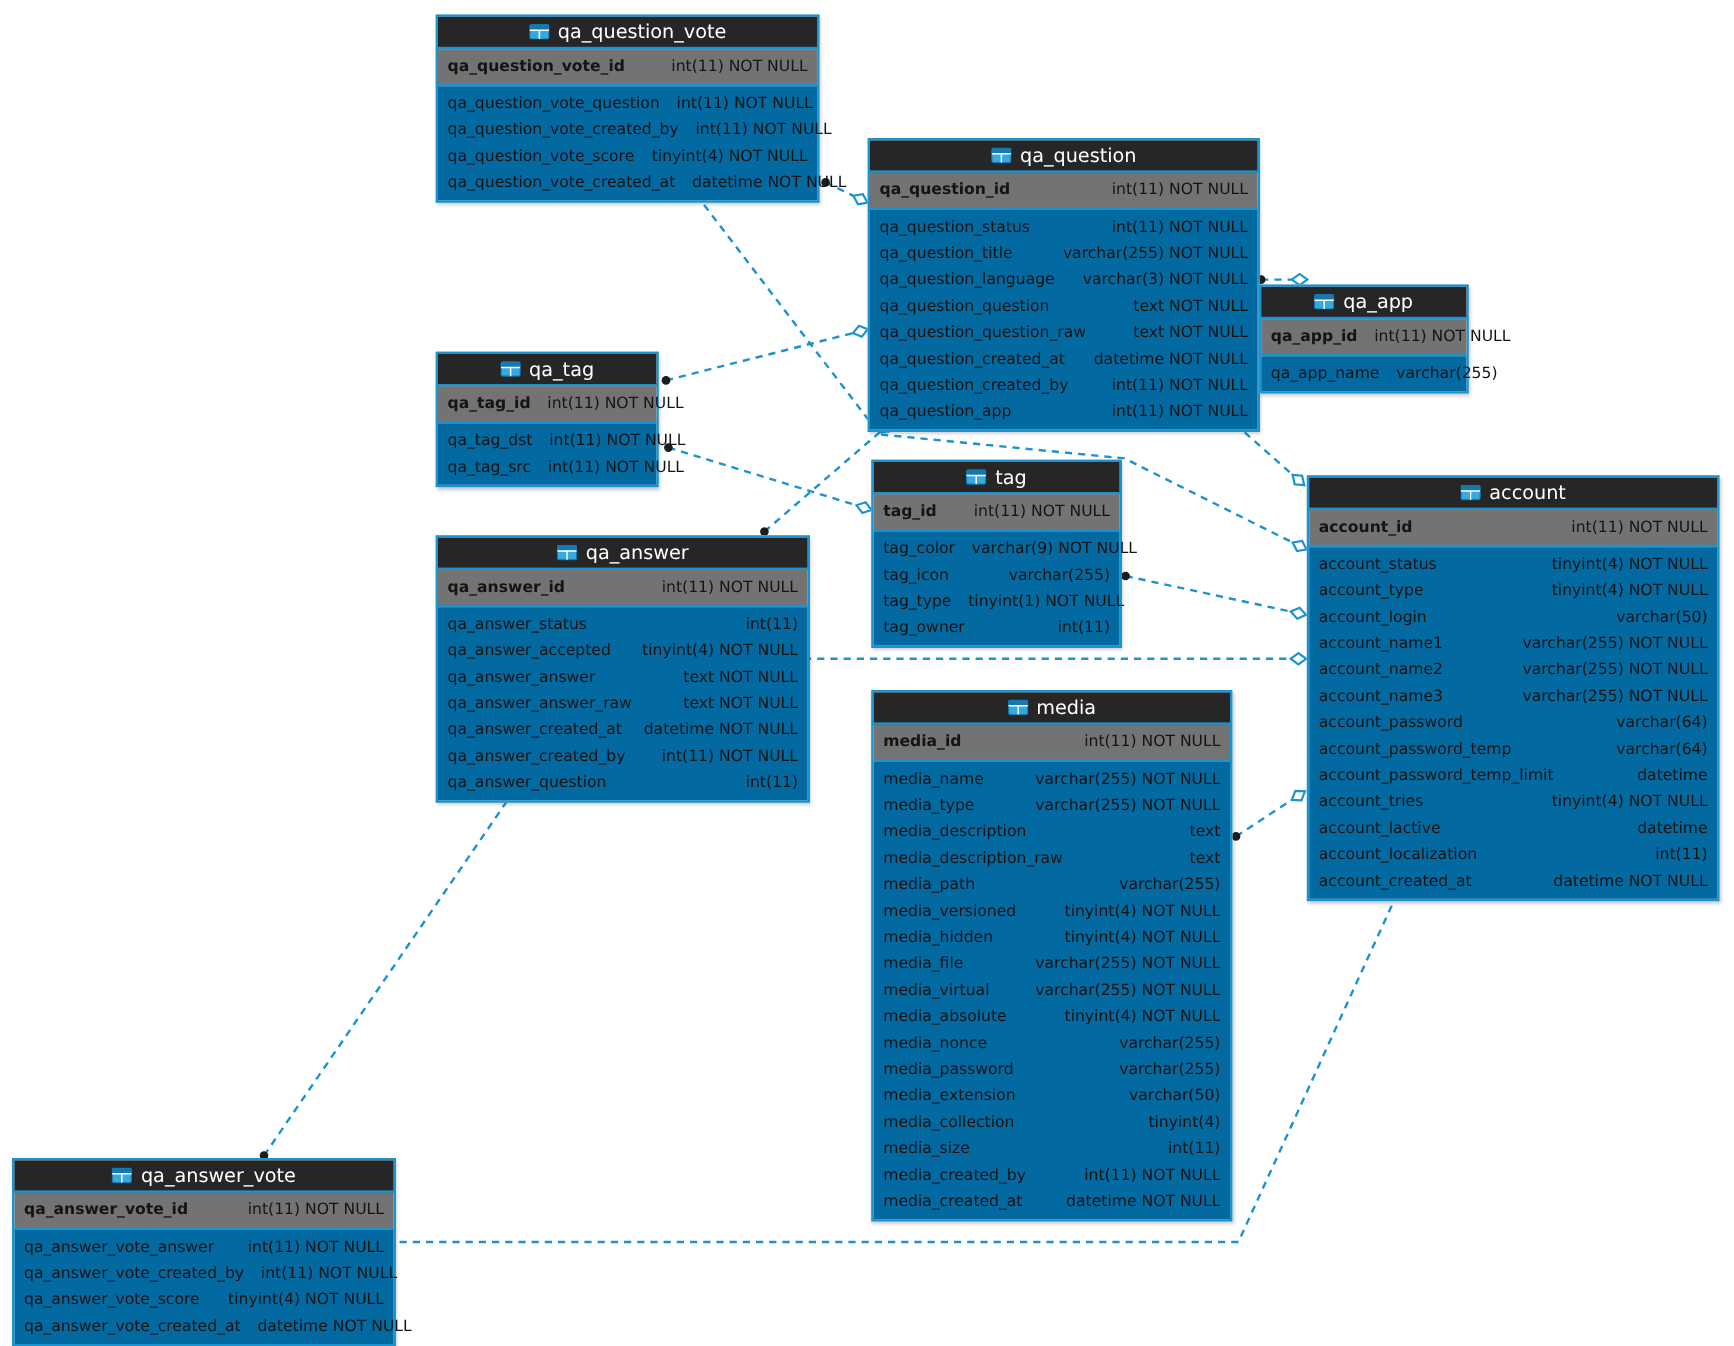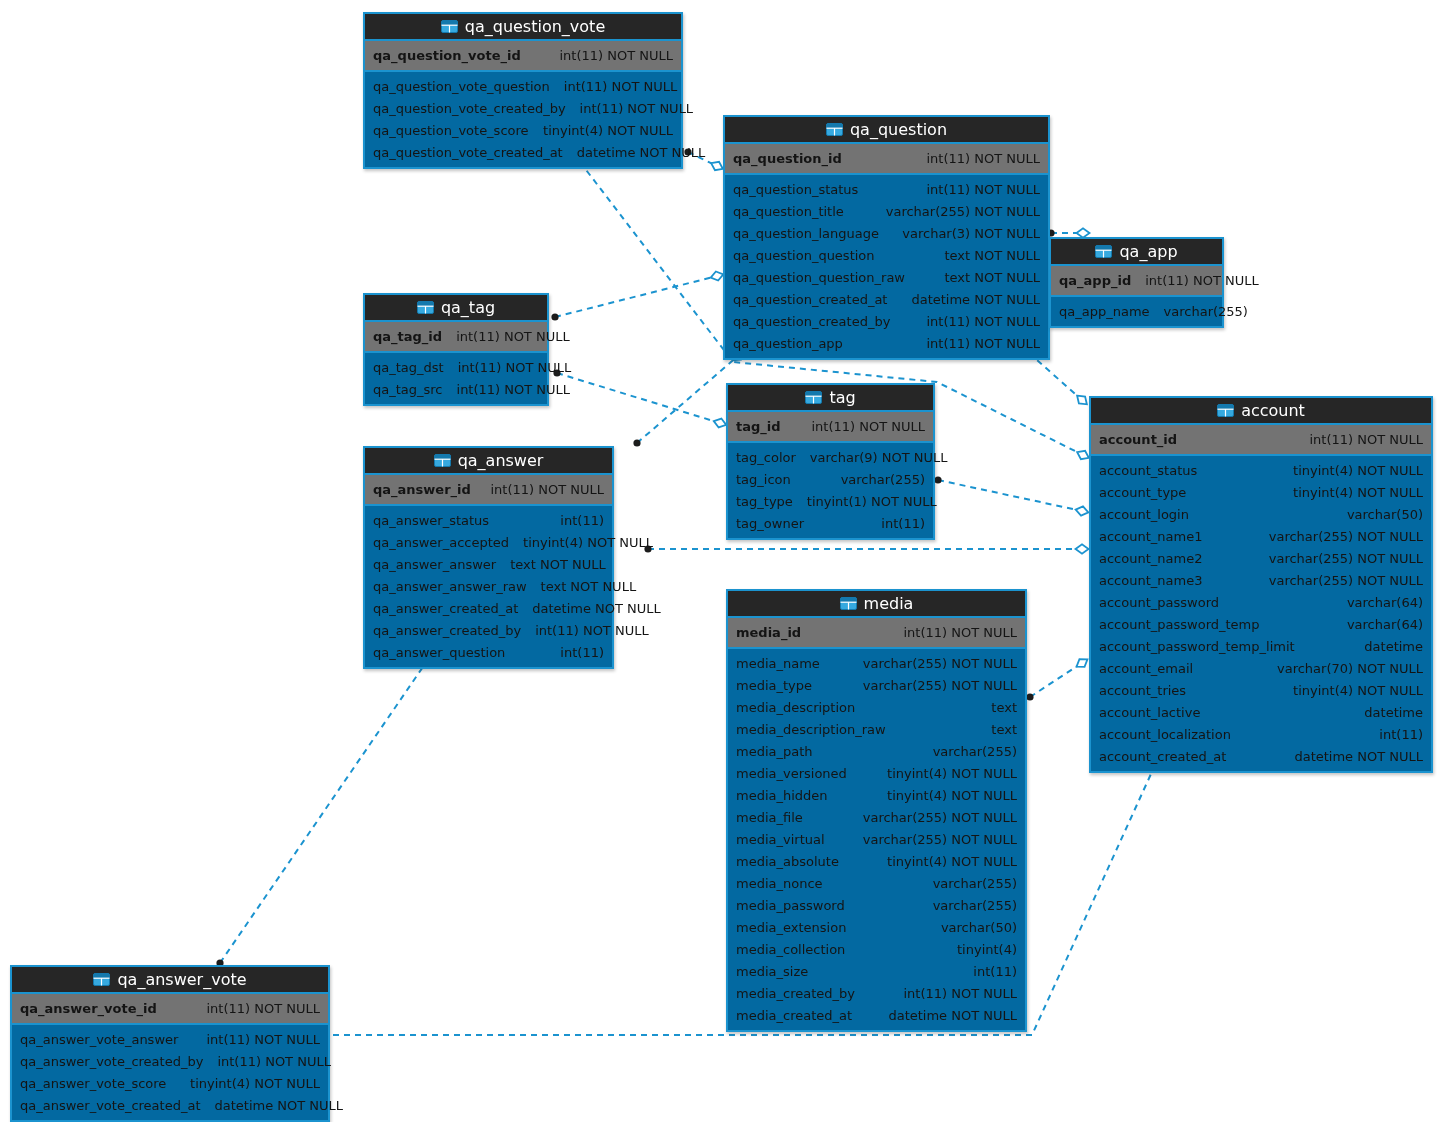--- a/index.html
+++ b/index.html
@@ -338,42 +338,38 @@
         </div>
         <div class="row">
           <span class="f-name">account_password_temp</span>
           <span class="f-type">varchar(64)</span>
         </div>
         <div class="row">
           <span class="f-name">account_password_temp_limit</span>
           <span class="f-type">datetime</span>
         </div>
         <div class="row">
-          <span class="f-name">account_email</span>
-          <span class="f-type">varchar(70) NOT NULL</span>
-        </div>
-        <div class="row">
           <span class="f-name">account_tries</span>
           <span class="f-type">tinyint(4) NOT NULL</span>
         </div>
         <div class="row">
           <span class="f-name">account_lactive</span>
           <span class="f-type">datetime</span>
         </div>
         <div class="row">
           <span class="f-name">account_localization</span>
           <span class="f-type">int(11)</span>
         </div>
         <div class="row">
           <span class="f-name">account_created_at</span>
           <span class="f-type">datetime NOT NULL</span>
         </div>
       </div>
     </div>
-    <div class="tbl" style="left: 363px; top: 446px; width: 251px;">
+    <div class="tbl" style="left: 363px; top: 446px; width: 312px;">
       <div class="tbl-header">
         <svg viewBox="0 0 17 13" class="tbl-icon">
           <rect x="0.5" y="0.5" width="16" height="12" rx="1.5" fill="#36a9df" stroke="#1479ad"></rect>
           <rect x="0.5" y="0.5" width="16" height="4.5" rx="1.5" fill="#1479ad"></rect>
           <line x1="0.5" y1="5.2" x2="16.5" y2="5.2" stroke="#ffffff" stroke-width="1.2"></line>
           <line x1="8.5" y1="5.2" x2="8.5" y2="12.5" stroke="#ffffff" stroke-width="1.2"></line>
         </svg>
         <span>qa_answer</span>
       </div>
       <div class="pk-section">
@@ -406,21 +402,21 @@
         <div class="row">
           <span class="f-name">qa_answer_created_by</span>
           <span class="f-type">int(11) NOT NULL</span>
         </div>
         <div class="row">
           <span class="f-name">qa_answer_question</span>
           <span class="f-type">int(11)</span>
         </div>
       </div>
     </div>
-    <div class="tbl" style="left: 726px; top: 589px; width: 301px;">
+    <div class="tbl" style="left: 726px; top: 575px; width: 301px;">
       <div class="tbl-header">
         <svg viewBox="0 0 17 13" class="tbl-icon">
           <rect x="0.5" y="0.5" width="16" height="12" rx="1.5" fill="#36a9df" stroke="#1479ad"></rect>
           <rect x="0.5" y="0.5" width="16" height="4.5" rx="1.5" fill="#1479ad"></rect>
           <line x1="0.5" y1="5.2" x2="16.5" y2="5.2" stroke="#ffffff" stroke-width="1.2"></line>
           <line x1="8.5" y1="5.2" x2="8.5" y2="12.5" stroke="#ffffff" stroke-width="1.2"></line>
         </svg>
         <span>media</span>
       </div>
       <div class="pk-section">

